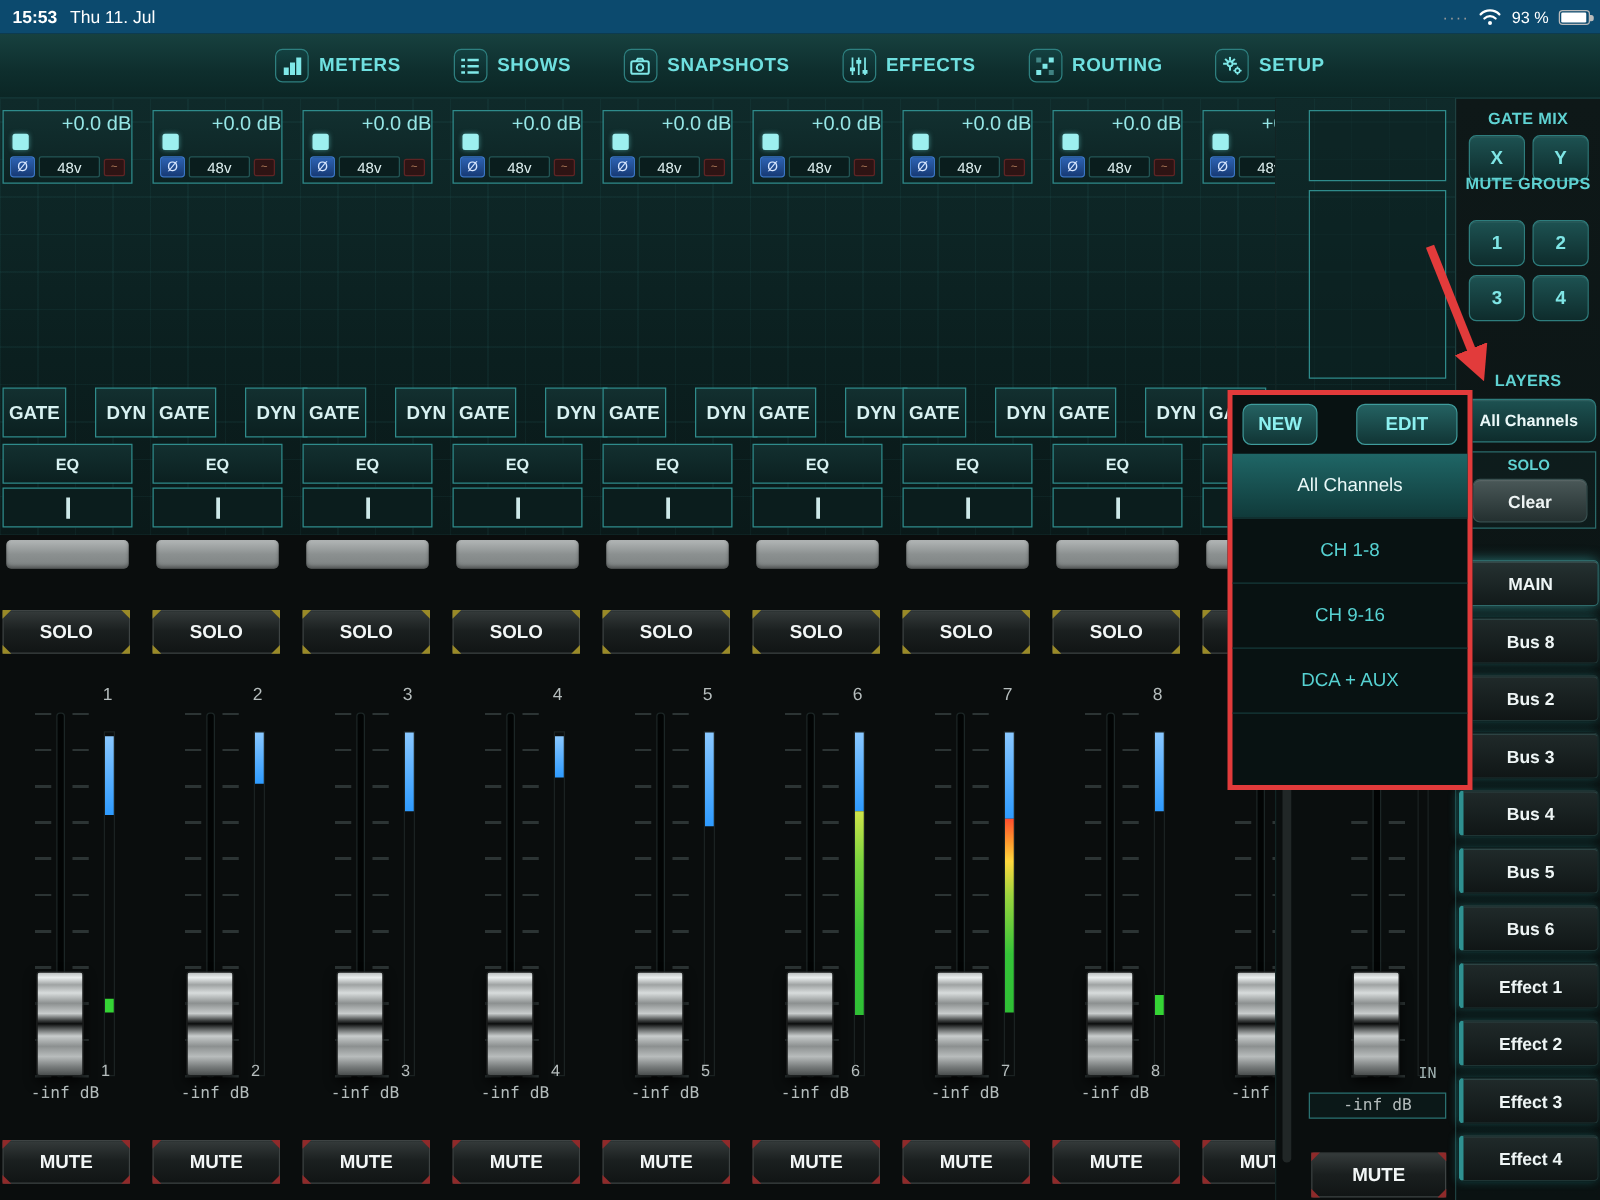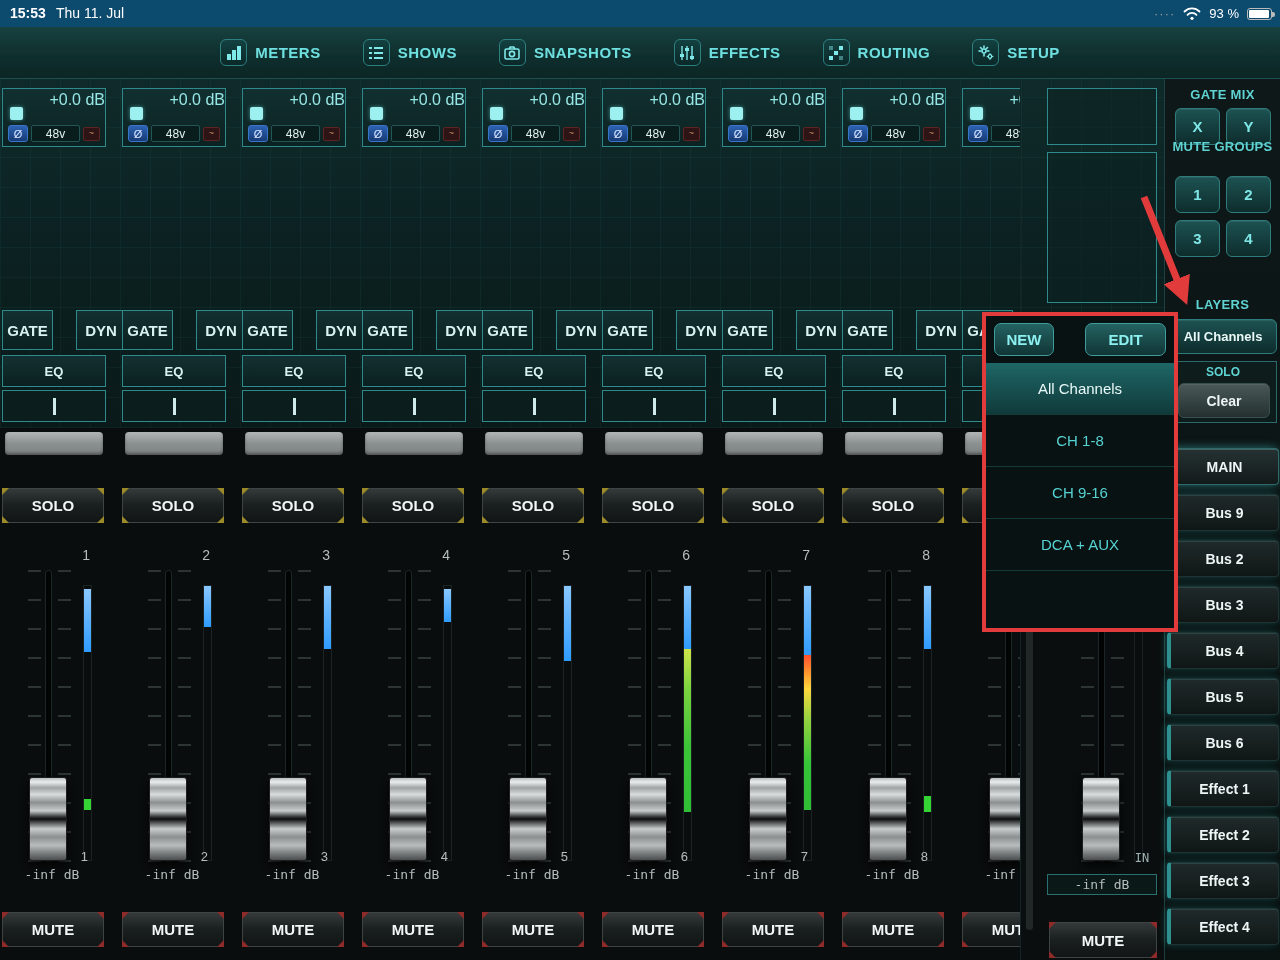--- a/index.html
+++ b/index.html
@@ -689,21 +689,21 @@
 </div>
     <div class="rp-label" id="rp-layers-label">LAYERS</div>
     <button class="rp-btn" id="layer-current">All Channels</button>
     <div id="solo-box">
       <div class="solo-box-label">SOLO</div>
       <button class="rp-btn" id="solo-clear">Clear</button>
     </div>
     <div id="mix-btns">
   <button class="mix-btn active">MAIN</button>
 
-  <button class="mix-btn">Bus 9</button>
+  <button class="mix-btn">Bus 8</button>
 
   <button class="mix-btn">Bus 2</button>
 
   <button class="mix-btn">Bus 3</button>
 
   <button class="mix-btn">Bus 4</button>
 
   <button class="mix-btn">Bus 5</button>
 
   <button class="mix-btn">Bus 6</button>

